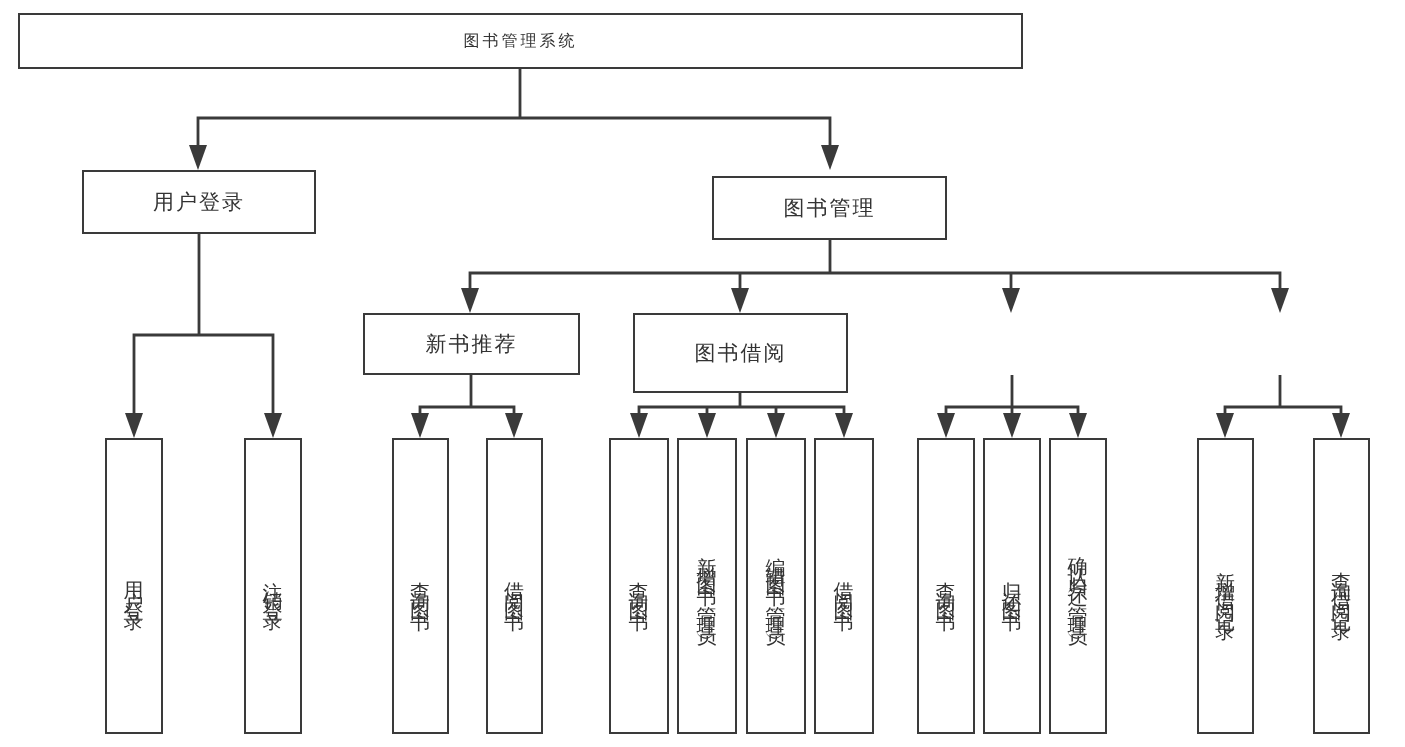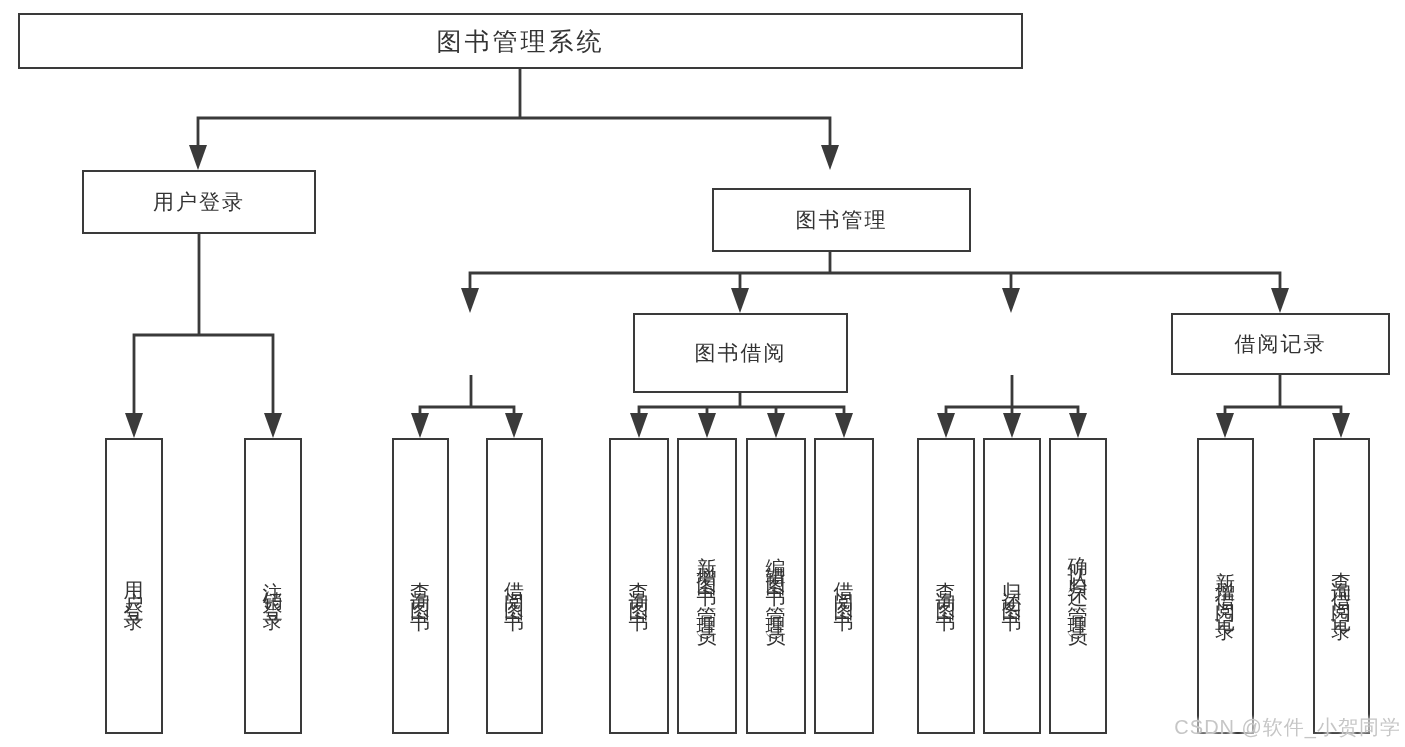--- a/index.html
+++ b/index.html
@@ -19,21 +19,21 @@
   svg.wires{position:absolute;left:0;top:0;width:1405px;height:747px;}
   .wire{fill:none;stroke:var(--line);stroke-width:2.8;}
   .arrowheads{fill:var(--line);}
   .box{
     position:absolute;
     box-sizing:border-box;
     border:2.5px solid var(--line);
     background:#fff;
     display:flex;align-items:center;justify-content:center;
   }
-  .box.root span{font-size:25px;letter-spacing:3px;}
+  .box.root span{font-size:16px;letter-spacing:3px;}
   .box.h span{font-size:21px;letter-spacing:2px;}
   .box.leaf span{
     writing-mode:vertical-lr;
     text-orientation:mixed;
     font-size:20px;
     letter-spacing:10px;
     line-height:1;
   }
   .watermark{
     position:absolute;
@@ -85,29 +85,29 @@
     </g>
   </svg>
 
   <div class="box root" style="left:18px;top:13px;width:1005px;height:56px">
     <span>图书管理系统</span>
   </div>
 
   <div class="box h" style="left:82px;top:170px;width:234px;height:64px">
     <span>用户登录</span>
   </div>
-  <div class="box h" style="left:712px;top:188px;width:259px;height:64px">
+  <div class="box h" style="left:712px;top:176px;width:235px;height:64px">
     <span>图书管理</span>
   </div>
 
+  <div class="box h" style="left:363px;top:313px;width:217px;height:62px">
+    <span>新书推荐</span>
+  </div>
   <div class="box h" style="left:633px;top:313px;width:215px;height:80px">
     <span>图书借阅</span>
-  </div>
-  <div class="box h" style="left:1171px;top:313px;width:219px;height:62px">
-    <span>借阅记录</span>
   </div>
 
   <div class="box leaf" style="left:105px;top:438px;width:58px;height:296px">
     <span>用户登录</span>
   </div>
   <div class="box leaf" style="left:244px;top:438px;width:58px;height:296px">
     <span>注销登录</span>
   </div>
 
   <div class="box leaf" style="left:392px;top:438px;width:57px;height:296px">
@@ -140,14 +140,13 @@
     <span>确认归还（管理员）</span>
   </div>
 
   <div class="box leaf" style="left:1197px;top:438px;width:57px;height:296px">
     <span>新增借阅记录</span>
   </div>
   <div class="box leaf" style="left:1313px;top:438px;width:57px;height:296px">
     <span>查询借阅记录</span>
   </div>
 
-  <div class="watermark">CSDN @软件_小贺同学</div>
 </div>
 
 </body></html>

